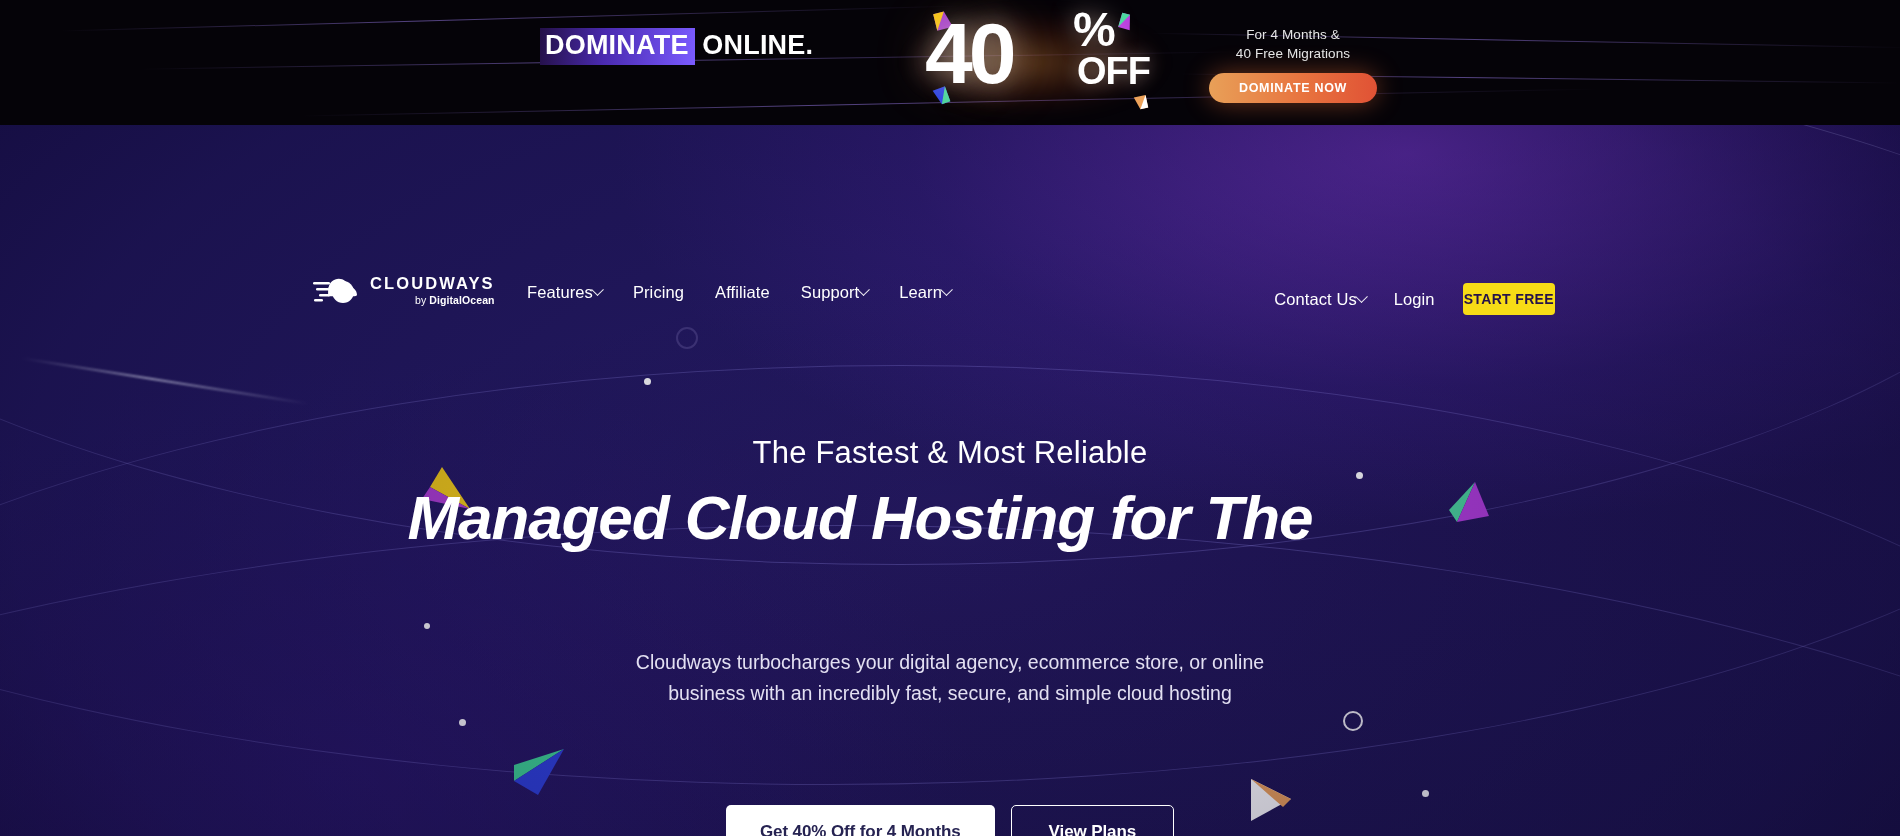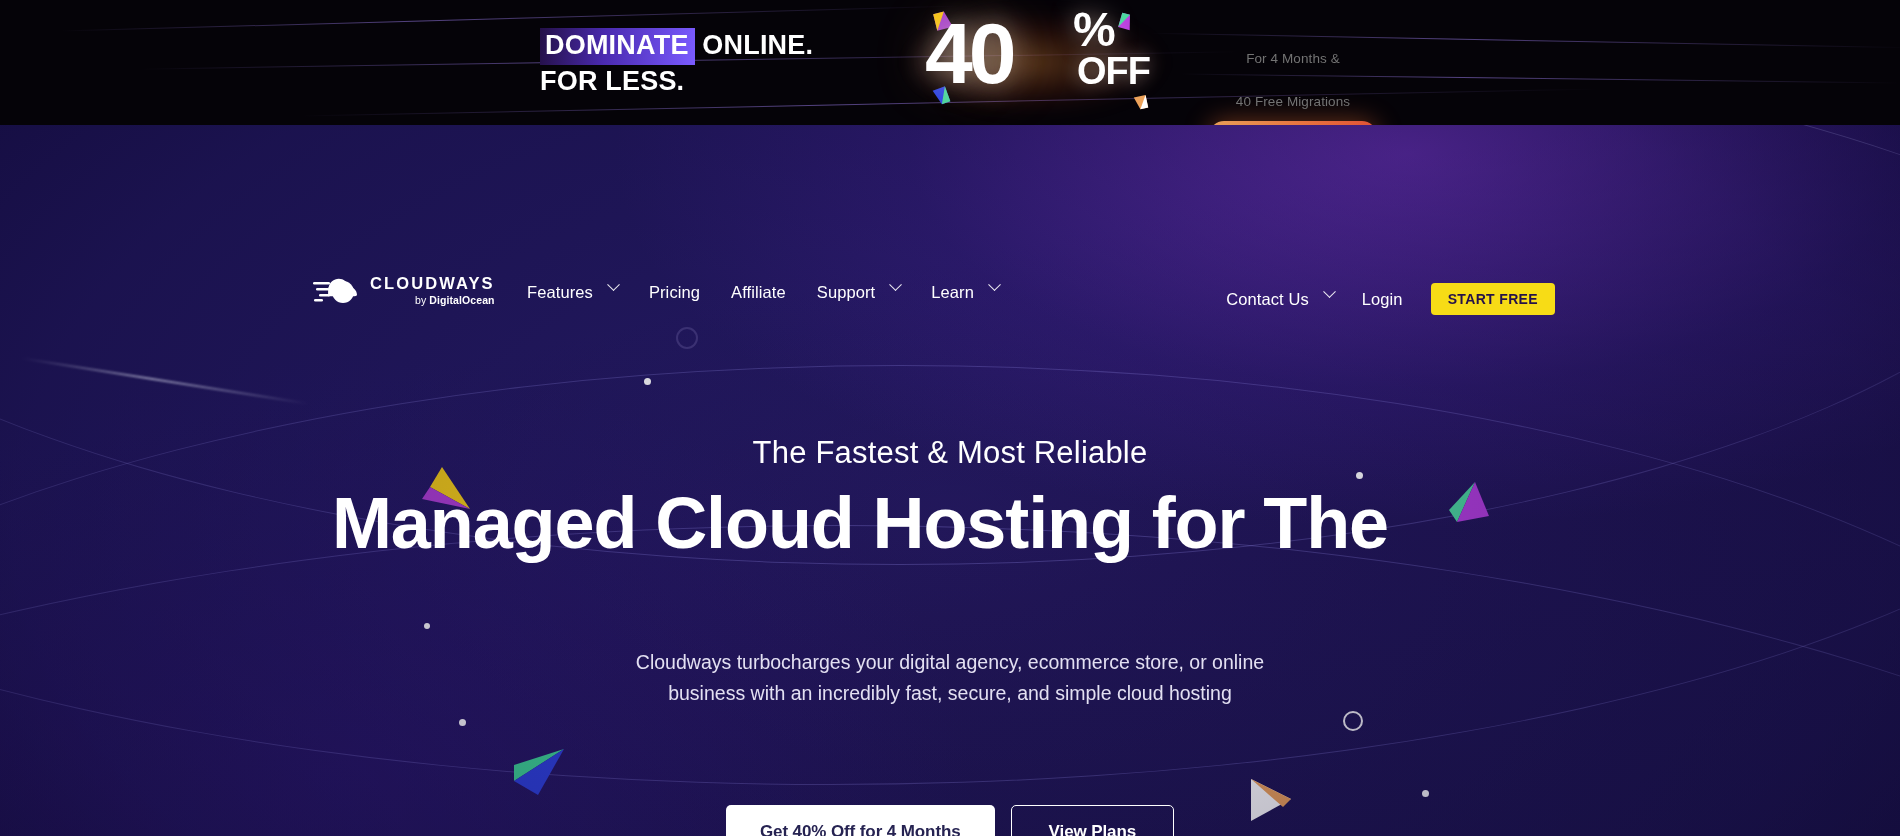--- a/index.html
+++ b/index.html
@@ -43,21 +43,21 @@
     text-shadow:0 0 18px rgba(255,240,220,.45);
   }
   .promo-glow{
     position:absolute;left:905px;top:10px;width:260px;height:105px;border-radius:50%;
     background:radial-gradient(ellipse at center,rgba(255,150,60,.30) 0%,rgba(180,60,20,.12) 45%,rgba(0,0,0,0) 72%);
     filter:blur(8px);pointer-events:none;
   }
   .promo-right{
     position:absolute;left:1198px;top:26px;width:190px;text-align:center;
   }
-  .promo-right .ln{font-size:13.5px;color:#737373;line-height:1.38;font-weight:400;letter-spacing:.1px;margin-top:24px;}
+  .promo-right .ln{font-size:13.5px;color:#e5e5e5;line-height:1.38;font-weight:400;letter-spacing:.1px;}
   .upgrade-btn{
     display:block;margin:10px auto 0;width:168px;height:30px;line-height:30px;border-radius:16px;
     background:linear-gradient(90deg,#e8a058 0%,#e8743f 55%,#e05235 100%);
     color:#fff;font-size:12.5px;font-weight:800;letter-spacing:.7px;text-align:center;border:none;cursor:pointer;
     box-shadow:0 0 26px rgba(230,110,50,.45);
   }
   .promo-shape{position:absolute;width:0;height:0;pointer-events:none;}
 
   
   .hero{
@@ -92,37 +92,37 @@
   }
   .logo{position:absolute;left:313px;top:150px;display:flex;align-items:center;gap:9px;cursor:pointer;}
   .logo-mark{position:relative;width:48px;height:30px;}
   .logo-text{display:flex;flex-direction:column;line-height:1;}
   .logo-text .l1{font-size:16.5px;font-weight:600;color:#fff;letter-spacing:2.1px;}
   .logo-text .l2{font-size:10.5px;color:#fff;letter-spacing:.1px;margin-top:3px;align-self:flex-end;font-weight:400;}
   .logo-text .l2 b{font-weight:800;}
 
   .nav-main{position:absolute;left:527px;top:158px;display:flex;align-items:center;gap:31px;}
   .nav-item{
-    display:flex;align-items:flex-start;gap:16px;color:#fff;font-size:16.5px;font-weight:500;
+    display:flex;align-items:center;gap:0;color:#fff;font-size:16.5px;font-weight:500;
     cursor:pointer;white-space:nowrap;letter-spacing:.1px;
   }
   .caret{display:inline-block;width:9px;height:9px;border-right:1.6px solid #fff;border-bottom:1.6px solid #fff;transform:rotate(45deg) translate(-2px,-2px);opacity:.9;}
   .nav-right{position:absolute;right:345px;top:158px;display:flex;align-items:center;gap:28px;}
   .start-free{
     background:#f7dc16;color:#25124a;font-size:14px;font-weight:700;letter-spacing:.35px;
-    padding:8px 17px;border-radius:4px;border:none;cursor:pointer;white-space:nowrap;
+    padding:8px 1px;border-radius:4px;border:none;cursor:pointer;white-space:nowrap;
   }
 
   
   .hero-copy{position:absolute;left:0;top:0;width:1900px;text-align:center;z-index:5;}
   .eyebrow{
     position:absolute;left:0;top:310px;width:1900px;font-size:31px;font-weight:400;color:#fff;letter-spacing:.2px;
   }
   .headline{
-    position:absolute;left:0;top:358px;width:1720px;font-size:72px;line-height:1.13;font-weight:900;color:#fff;letter-spacing:-1.1px;
+    position:absolute;left:0;top:358px;width:1720px;font-size:62px;line-height:1.13;font-weight:900;color:#fff;letter-spacing:-1.1px;font-style:italic;
   }
   .subcopy{
     position:absolute;left:0;top:522px;width:1900px;font-size:19.5px;line-height:1.58;color:#e3e0f2;font-weight:400;
   }
   .cta-row{
     position:absolute;left:0;top:680px;width:1900px;display:flex;justify-content:center;align-items:center;gap:16px;
   }
   .btn-primary{
     background:#fff;color:#262352;font-size:17px;font-weight:700;letter-spacing:-.1px;
     padding:17px 34px;border-radius:5px;border:none;cursor:pointer;white-space:nowrap;
@@ -140,21 +140,20 @@
   <div class="bg-streak" style="left:60px;top:18px;width:900px;transform:rotate(-1.6deg);"></div>
   <div class="bg-streak" style="left:140px;top:60px;width:1100px;transform:rotate(-0.9deg);"></div>
   <div class="bg-streak" style="left:300px;top:102px;width:1300px;transform:rotate(-1.2deg);"></div>
   <div class="bg-streak" style="left:1150px;top:40px;width:760px;transform:rotate(1.1deg);"></div>
   <div class="bg-streak" style="left:1180px;top:78px;width:720px;transform:rotate(0.7deg);"></div>
 
   <div class="promo-inner">
 
     <div class="promo-left">
       <div class="promo-line"><span class="promo-hl">DOMINATE</span><span> ONLINE.</span></div>
-      <div class="promo-line">FOR LESS.</div>
     </div>
 
     <div class="promo-glow"></div>
 
     <div class="promo-shape" style="left:935px;top:12px;border-left:11px solid #f5c518;border-bottom:17px solid #a23fd0;border-right:5px solid transparent;transform:rotate(-14deg);"></div>
     <div class="promo-shape" style="left:1120px;top:14px;border-left:8px solid #4ad9a0;border-bottom:15px solid #bb3fe0;border-right:4px solid transparent;transform:rotate(16deg);"></div>
     <div class="promo-shape" style="left:935px;top:88px;border-left:9px solid #4ad9a0;border-bottom:16px solid #2f47e8;border-right:4px solid transparent;transform:rotate(-200deg);"></div>
     <div class="promo-shape" style="left:1135px;top:96px;border-left:8px solid #ffffff;border-bottom:13px solid #eda25a;border-right:4px solid transparent;transform:rotate(168deg);"></div>
 
     <div class="promo-40">

